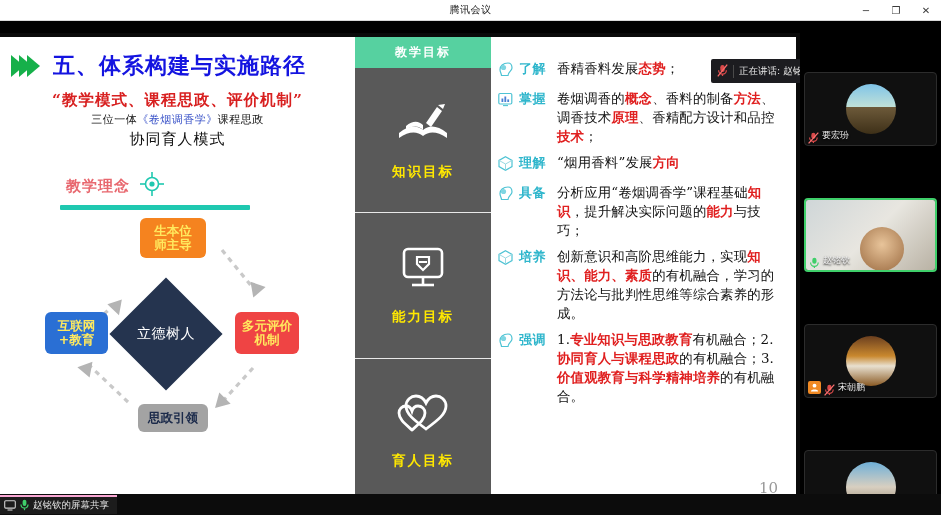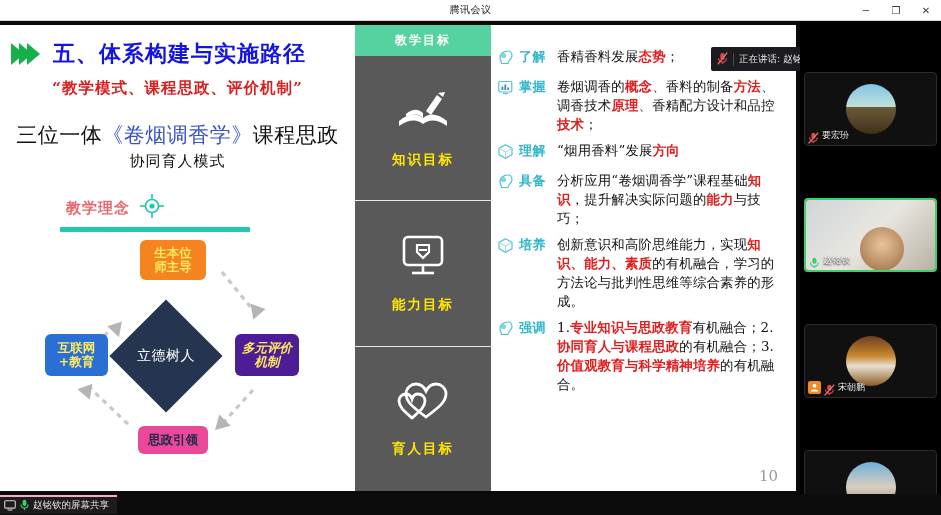--- a/index.html
+++ b/index.html
@@ -23,21 +23,21 @@
     position: absolute; right: 0; top: 0; height: 21px;
     display: flex; align-items: center;
   }
   .win-btn {
     width: 30px; height: 21px; display: flex; align-items: center;
     justify-content: center; font-size: 10px; color: #3a3a3a;
   }
 
   
   .stage {
-    position: absolute; left: 0; top: 21px; width: 800px; height: 473px;
+    position: absolute; left: 0; top: 33px; width: 800px; height: 473px;
     background: #0a0a0a; overflow: hidden;
   }
   .slide {
     position: absolute; left: 0; top: 4px; width: 796px; height: 466px;
     background: #ffffff;
     display: flex;
   }
 
   
   .left-pane { width: 355px; height: 100%; position: relative; padding: 8px 10px 0 10px; }
@@ -55,23 +55,23 @@
     font-size: 22px; font-weight: bold; color: #1414e0;
     letter-spacing: 1px; white-space: nowrap; margin-left: 7px;
   }
   .subtitle-block { text-align: center; margin-top: 9px; }
   .sub-red {
     font-size: 15.5px; font-weight: bold; color: #d82020;
     font-family: "DejaVu Serif", "Liberation Serif", serif;
     letter-spacing: 1px;
   }
   .sub-line2 {
-    font-size: 21px; color: #111;
+    font-size: 11px; color: #111;
     font-family: "DejaVu Serif", "Liberation Serif", serif;
-    margin-top: 22px; letter-spacing: .5px;
+    margin-top: 1px; letter-spacing: .5px;
   }
   .sub-blue { color: #3a53c8; }
   .sub-line3 {
     font-size: 15px; color: #111; margin-top: 3px;
     font-family: "DejaVu Serif", "Liberation Serif", serif; letter-spacing: 1px;
   }
 
   
   .concept-row {
     display: flex; align-items: center; gap: 9px;
@@ -86,22 +86,22 @@
   
   .diagram { position: relative; width: 335px; height: 225px; margin-top: 6px; }
   .node {
     position: absolute; display: flex; flex-direction: column;
     align-items: center; justify-content: center;
     border-radius: 6px; font-weight: bold; line-height: 1.12;
     text-align: center;
   }
   .node-top    { left: 130px; top: 2px;   width: 66px; height: 40px; background: #f5831f; color: #ffe95e; font-size: 12.5px; }
   .node-left   { left: 35px;  top: 96px;  width: 63px; height: 42px; background: #2a6fd4; color: #ffe95e; font-size: 12.5px; }
-  .node-right  { left: 225px; top: 96px;  width: 64px; height: 42px; background: #4c1d95; color: #ffe95e; font-size: 12.5px; font-style: italic; }
-  .node-bottom { left: 128px; top: 188px; width: 70px; height: 28px; background: #ec4899; color: #1b2a4a; font-size: 12.5px; }
+  .node-right  { left: 225px; top: 96px;  width: 64px; height: 42px; background: #ef4444; color: #ffe95e; font-size: 12.5px; }
+  .node-bottom { left: 128px; top: 188px; width: 70px; height: 28px; background: #a3a3a3; color: #1b2a4a; font-size: 12.5px; }
 
   .center-diamond {
     position: absolute; left: 116px; top: 78px; width: 80px; height: 80px;
     background: #25344f; transform: rotate(45deg);
   }
   .center-text {
     position: absolute; left: 116px; top: 78px; width: 80px; height: 80px;
     display: flex; align-items: center; justify-content: center;
     color: #fff; font-size: 14px; letter-spacing: .5px;
     font-family: "DejaVu Serif", "Liberation Serif", serif;

